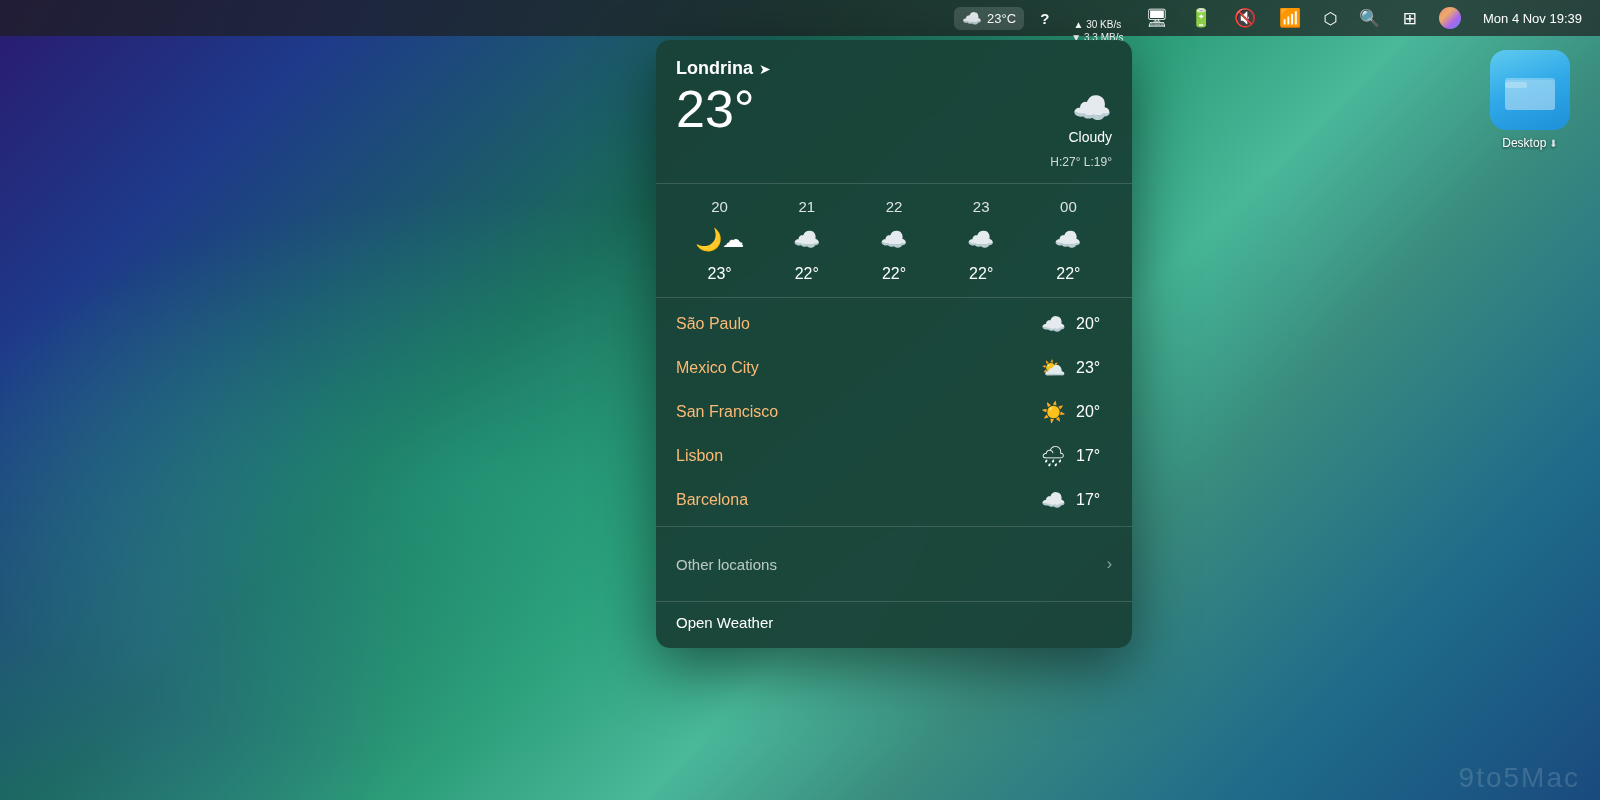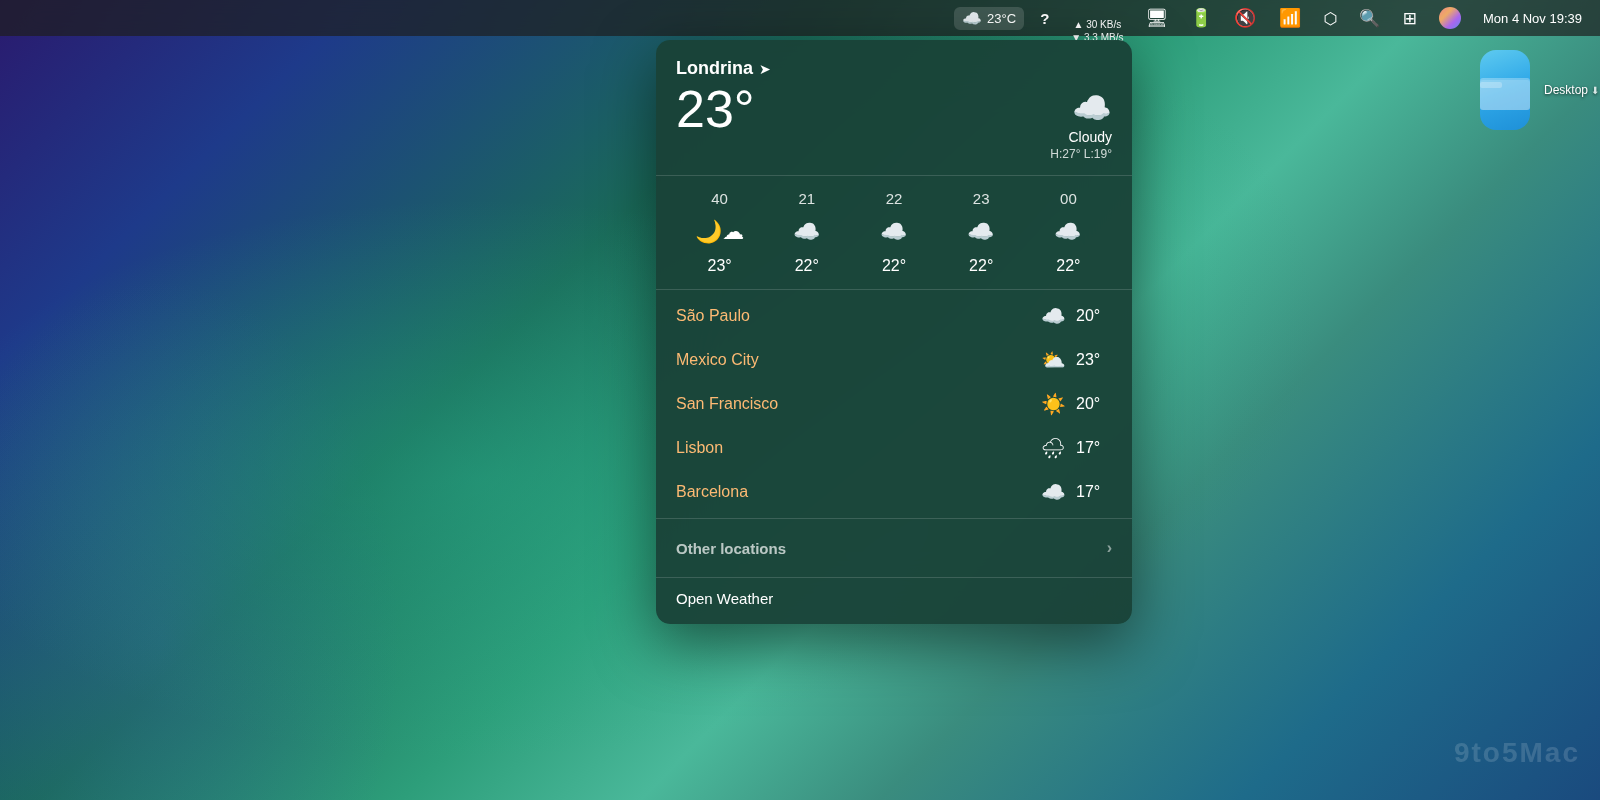--- a/index.html
+++ b/index.html
@@ -159,20 +159,21 @@
 
     .weather-condition-text {
       color: white;
       font-size: 14px;
       margin-left: 29px;
     }
 
     .weather-hl {
       color: rgba(255,255,255,0.8);
       font-size: 12px;
+      margin-top: 8px;
     }
 
     
     .weather-hourly {
       padding: 8px 0;
       border-top: 1px solid rgba(255,255,255,0.15);
     }
 
     .hourly-row {
       display: grid;
@@ -233,24 +234,23 @@
       font-size: 16px;
       min-width: 36px;
       text-align: left;
     }
 
     
     .other-locations-row {
       display: flex;
       align-items: center;
       justify-content: space-between;
-      padding: 20px 20px;
+      padding: 28px 20px;
       border-top: 1px solid rgba(255,255,255,0.15);
       cursor: pointer;
-      font-weight: bold;
     }
 
     .other-locations-text {
       color: rgba(255,255,255,0.7);
       font-size: 15px;
     }
 
     .chevron-right {
       color: rgba(255,255,255,0.5);
       font-size: 16px;
@@ -274,22 +274,23 @@
       top: 50px;
       right: 20px;
       display: flex;
       flex-direction: column;
       gap: 30px;
       align-items: center;
     }
 
     .desktop-icon {
       display: flex;
-      align-items: center;
-      gap: 14px;
+      flex-direction: column;
+      align-items: center;
+      gap: 6px;
       cursor: pointer;
       width: 100px;
     }
 
     .desktop-icon-img {
       width: 80px;
       height: 80px;
       border-radius: 16px;
       display: flex;
       align-items: center;
@@ -308,25 +309,25 @@
       text-shadow: 0 1px 3px rgba(0,0,0,0.7);
       max-width: 90px;
       display: flex;
       align-items: center;
       gap: 3px;
     }
 
     
     .watermark {
       position: absolute;
-      bottom: 31px;
+      bottom: 6px;
       right: 20px;
       color: rgba(255,255,255,0.15);
       font-size: 28px;
-      font-weight: 700;
+      font-weight: 400;
       letter-spacing: 2px;
       margin-top: 41px;
     }
 
     .network-info {
       display: flex;
       flex-direction: column;
       font-size: 10px;
       line-height: 1.3;
       color: white;
@@ -417,21 +418,21 @@
         <span class="weather-hl">
           <span>H:27°</span>&nbsp;<span>L:19°</span>
         </span>
       </div>
     </div>
   </div>
 
   <div class="weather-hourly">
     <div class="hourly-row">
       <div class="hourly-cell">
-        <span class="hourly-time">40</span>
+        <span class="hourly-time">20</span>
       </div>
       <div class="hourly-cell">
         <span class="hourly-time">21</span>
       </div>
       <div class="hourly-cell">
         <span class="hourly-time">22</span>
       </div>
       <div class="hourly-cell">
         <span class="hourly-time">23</span>
       </div>

